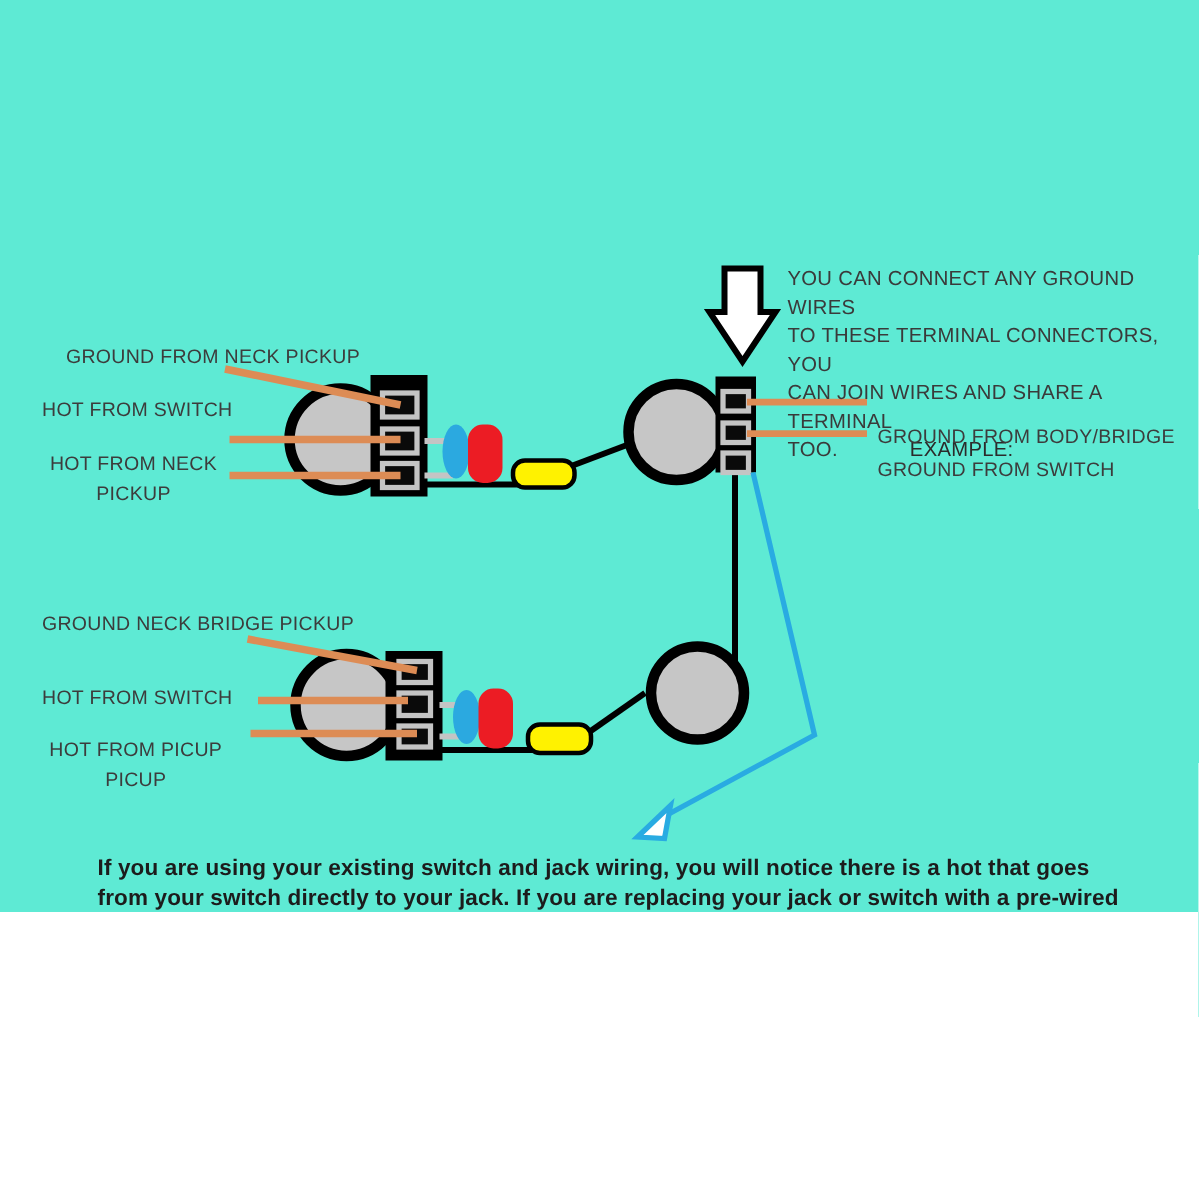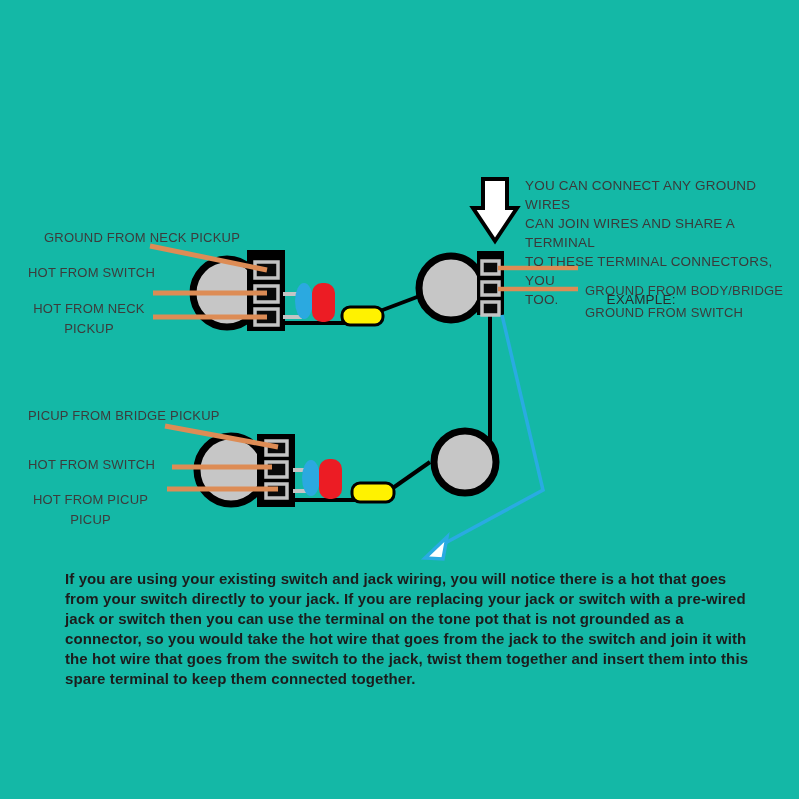--- a/index.html
+++ b/index.html
@@ -1,17 +1,17 @@
 <!DOCTYPE html>
 <html><head>
 <meta charset="utf-8">
 <style>
   html,body{margin:0;padding:0;background:#ffffff;}
   #canvas{
-    position:relative;width:799px;height:799px;background:#14b8a6;overflow:hidden;
+    position:relative;width:799px;height:608px;background:#5eead4;overflow:hidden;
     font-family:"Liberation Sans", sans-serif;
   }
   #diagram-svg{position:absolute;left:0;top:0;}
   .lbl{
     position:absolute;font-size:13px;color:#3c3c3c;letter-spacing:.2px;
     line-height:20px;white-space:nowrap;
   }
   .lbl.wrap{white-space:normal;text-align:center;}
   .anno{
     position:absolute;left:525px;top:176px;width:270px;
@@ -89,33 +89,33 @@
       <line x1="165" y1="426" x2="278" y2="447" stroke="#DD8C55" stroke-width="5"></line>
       <line x1="172" y1="467" x2="272" y2="467" stroke="#DD8C55" stroke-width="5"></line>
       <line x1="167" y1="489" x2="278" y2="489" stroke="#DD8C55" stroke-width="5"></line>
     </g>
 
     <circle cx="465" cy="462" r="31" fill="#C6C6C6" stroke="#000000" stroke-width="7"></circle>
   </svg>
 
   <div class="anno">
     <div>YOU CAN CONNECT ANY GROUND WIRES</div>
+    <div>TO THESE TERMINAL CONNECTORS, YOU</div>
     <div>CAN JOIN WIRES AND SHARE A TERMINAL</div>
-    <div>TO THESE TERMINAL CONNECTORS, YOU</div>
     <div>
       <span>TOO.</span><span class="ex">EXAMPLE:</span>
     </div>
   </div>
 
   <div class="lbl" style="left:44px;top:228px;">GROUND FROM NECK PICKUP</div>
   <div class="lbl" style="left:28px;top:263px;">HOT FROM SWITCH</div>
   <div class="lbl wrap" style="left:28px;top:299px;width:122px;">HOT FROM NECK PICKUP</div>
 
   <div class="lbl" style="left:585px;top:281px;">GROUND FROM BODY/BRIDGE</div>
   <div class="lbl" style="left:585px;top:303px;">GROUND FROM SWITCH</div>
 
-  <div class="lbl" style="left:28px;top:406px;">PICUP FROM BRIDGE PICKUP</div>
+  <div class="lbl" style="left:28px;top:406px;">GROUND NECK BRIDGE PICKUP</div>
   <div class="lbl" style="left:28px;top:455px;">HOT FROM SWITCH</div>
   <div class="lbl wrap" style="left:28px;top:490px;width:125px;">HOT FROM PICUP PICUP</div>
 
   <div class="para">If you are using your existing switch and jack wiring, you will notice there is a hot that goes from your switch directly to your jack. If you are replacing your jack or switch with a pre-wired jack or switch then you can use the terminal on the tone pot that is not grounded as a connector, so you would take the hot wire that goes from the jack to the switch and join it with the hot wire that goes from the switch to the jack, twist them together and insert them into this spare terminal to keep them connected together.</div>
 
 </div>
 
 </body></html>

